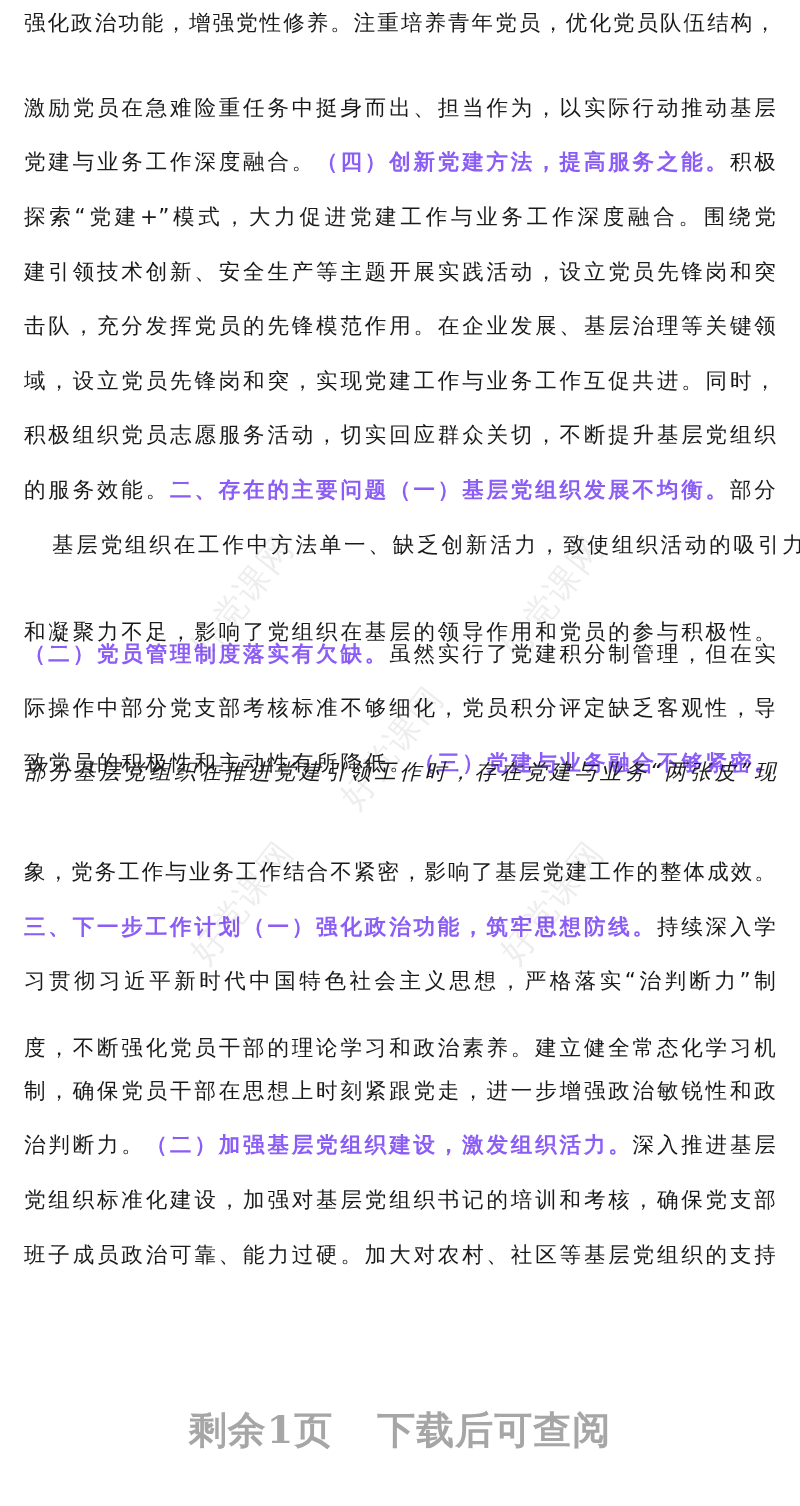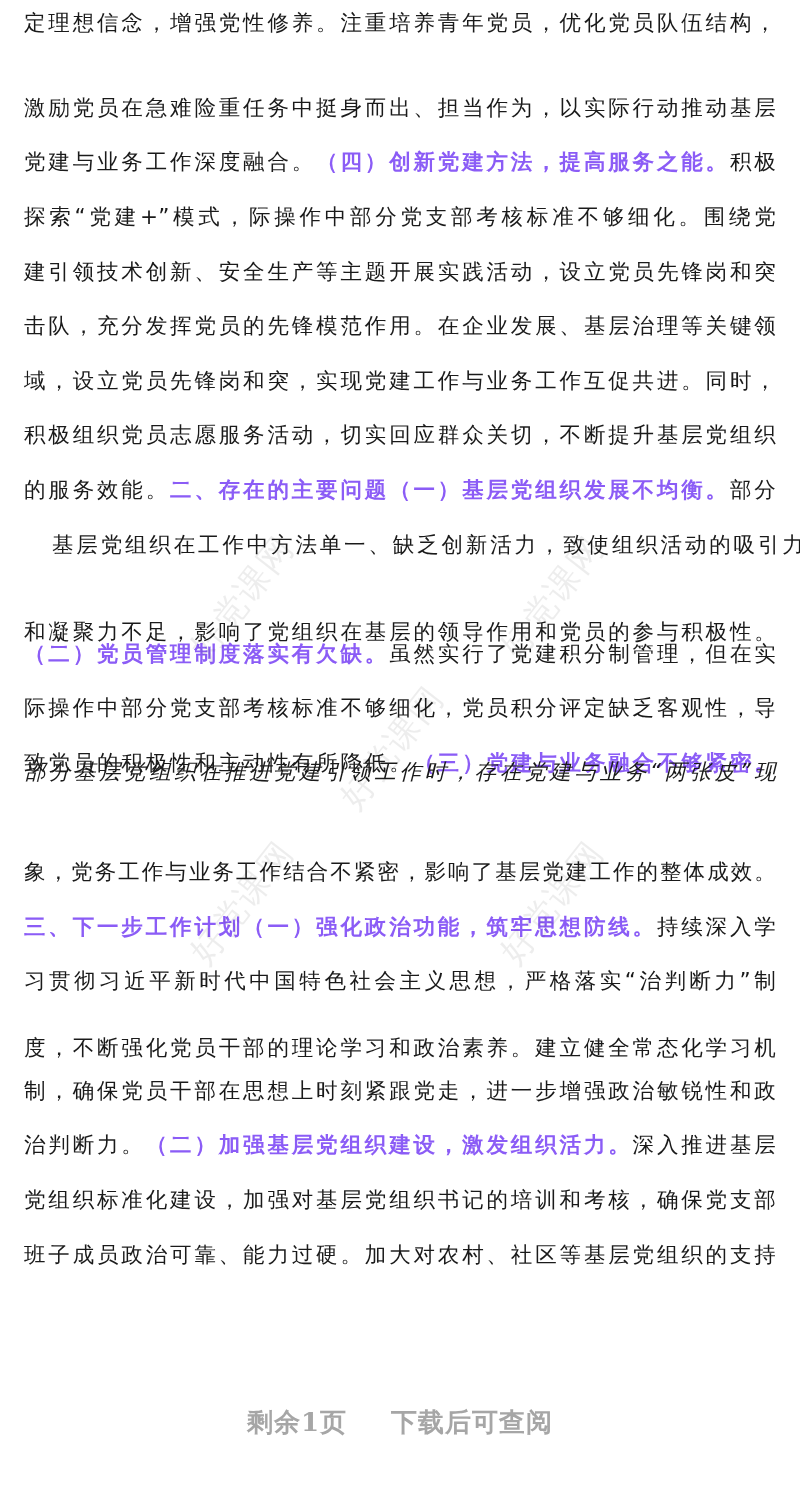--- a/index.html
+++ b/index.html
@@ -9,32 +9,32 @@
     .line { position: absolute; left: 24px; width: 752px; height: 30px;
             font-size: 21.5px; line-height: 30px; white-space: nowrap;
             text-align: justify; text-align-last: justify; letter-spacing: 0.2px; }
     .line span { }
     .b { font-weight: bold; color: #8b5cf6; }
     .watermark { position: absolute; font-size: 34px; color: rgba(0,0,0,0.07);
                  transform: rotate(-52deg); transform-origin: left top; white-space: nowrap;
                  pointer-events: none; letter-spacing: 2px; }
     .footer { position: absolute; left: 0; top: 1405px; width: 800px; text-align: center;
               font-family: "DejaVu Serif", "Liberation Serif", serif; font-weight: bold;
-              font-size: 26px; color: #a6a6a6; letter-spacing: 1px; }
+              font-size: 38px; color: #a6a6a6; letter-spacing: 1px; }
     .footer .gap { display: inline-block; width: 44px; }
   </style>
 </head>
 <body>
 
 <div class="page">
   <div id="lines">
-      <div class="line" style="top: 8px;"><span>定理想信念，增强党性修养。注重培养青年党员，优化党员队伍结构，</span></div>
+      <div class="line" style="top: 8px;"><span>强化政治功能，增强党性修养。注重培养青年党员，优化党员队伍结构，</span></div>
       <div class="line" style="top: 93px;"><span>激励党员在急难险重任务中挺身而出、担当作为，以实际行动推动基层</span></div>
       <div class="line" style="top: 147px;"><span>党建与业务工作深度融合。</span><span class="b">（四）创新党建方法，提高服务之能。</span><span>积极</span></div>
-      <div class="line" style="top: 202px;"><span>探索“党建+”模式，际操作中部分党支部考核标准不够细化。围绕党</span></div>
+      <div class="line" style="top: 202px;"><span>探索“党建+”模式，大力促进党建工作与业务工作深度融合。围绕党</span></div>
       <div class="line" style="top: 257px;"><span>建引领技术创新、安全生产等主题开展实践活动，设立党员先锋岗和突</span></div>
       <div class="line" style="top: 311px;"><span>击队，充分发挥党员的先锋模范作用。在企业发展、基层治理等关键领</span></div>
       <div class="line" style="top: 366px;"><span>域，设立党员先锋岗和突，实现党建工作与业务工作互促共进。同时，</span></div>
       <div class="line" style="top: 420px;"><span>积极组织党员志愿服务活动，切实回应群众关切，不断提升基层党组织</span></div>
       <div class="line" style="top: 475px;"><span>的服务效能。</span><span class="b">二、存在的主要问题（一）基层党组织发展不均衡。</span><span>部分</span></div>
       <div class="line" style="top: 530px; margin-left: 28px;"><span>基层党组织在工作中方法单一、缺乏创新活力，致使组织活动的吸引力</span></div>
       <div class="line" style="top: 617px;"><span>和凝聚力不足，影响了党组织在基层的领导作用和党员的参与积极性。</span></div>
       <div class="line" style="top: 639px;"><span class="b">（二）党员管理制度落实有欠缺。</span><span>虽然实行了党建积分制管理，但在实</span></div>
       <div class="line" style="top: 693px;"><span>际操作中部分党支部考核标准不够细化，党员积分评定缺乏客观性，导</span></div>
       <div class="line" style="top: 748px;"><span>致党员的积极性和主动性有所降低。</span><span class="b">（三）党建与业务融合不够紧密。</span></div>

